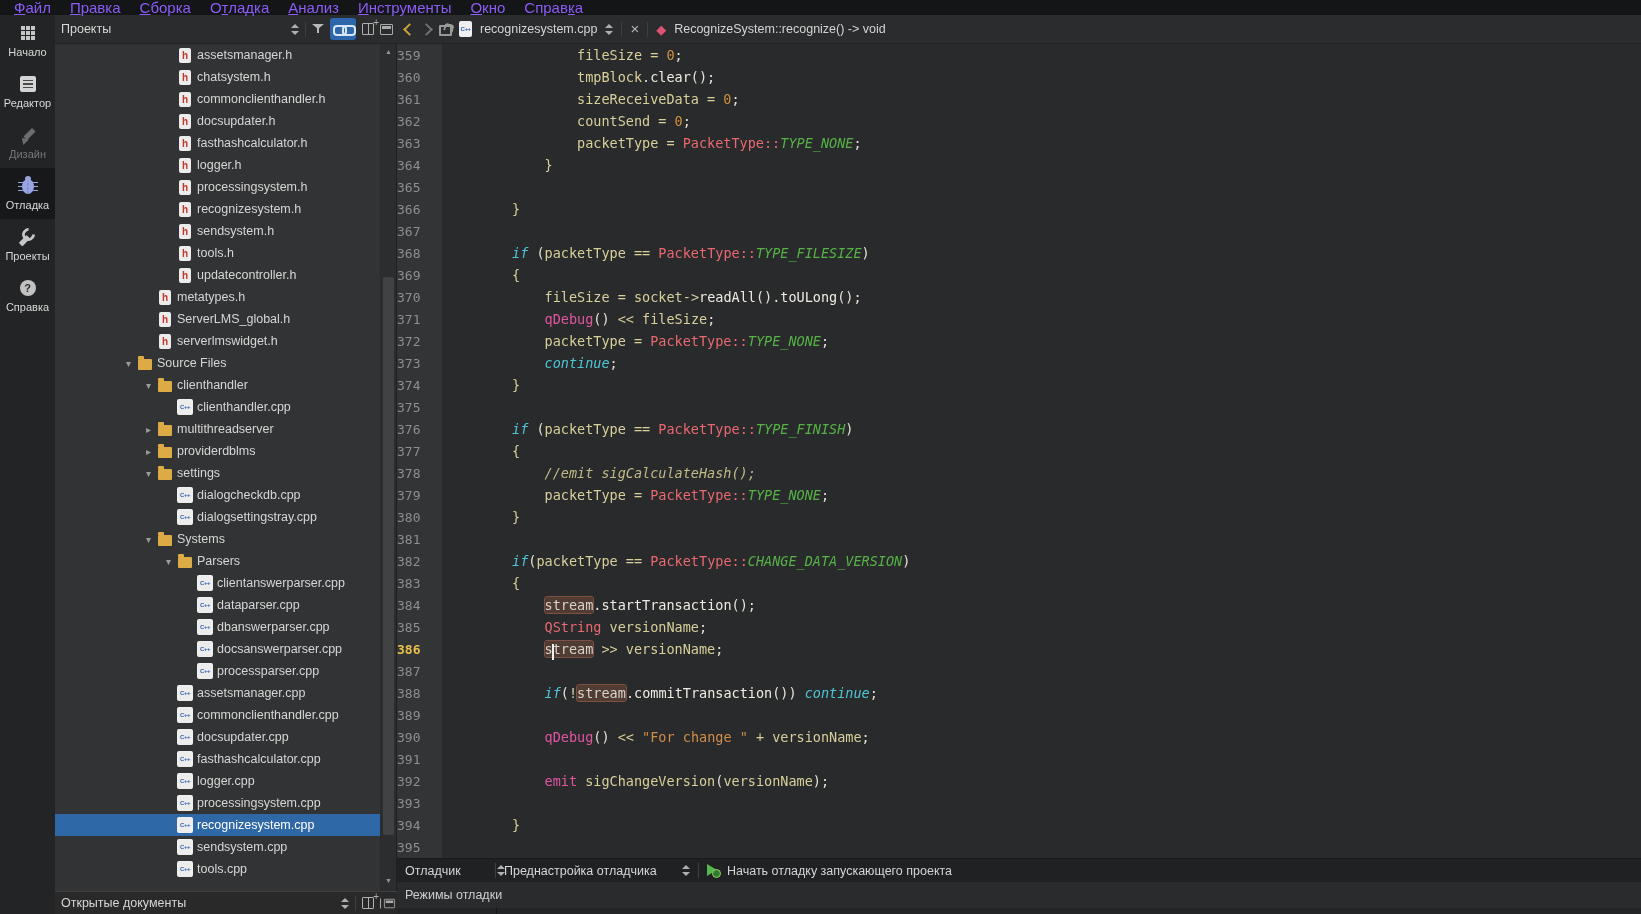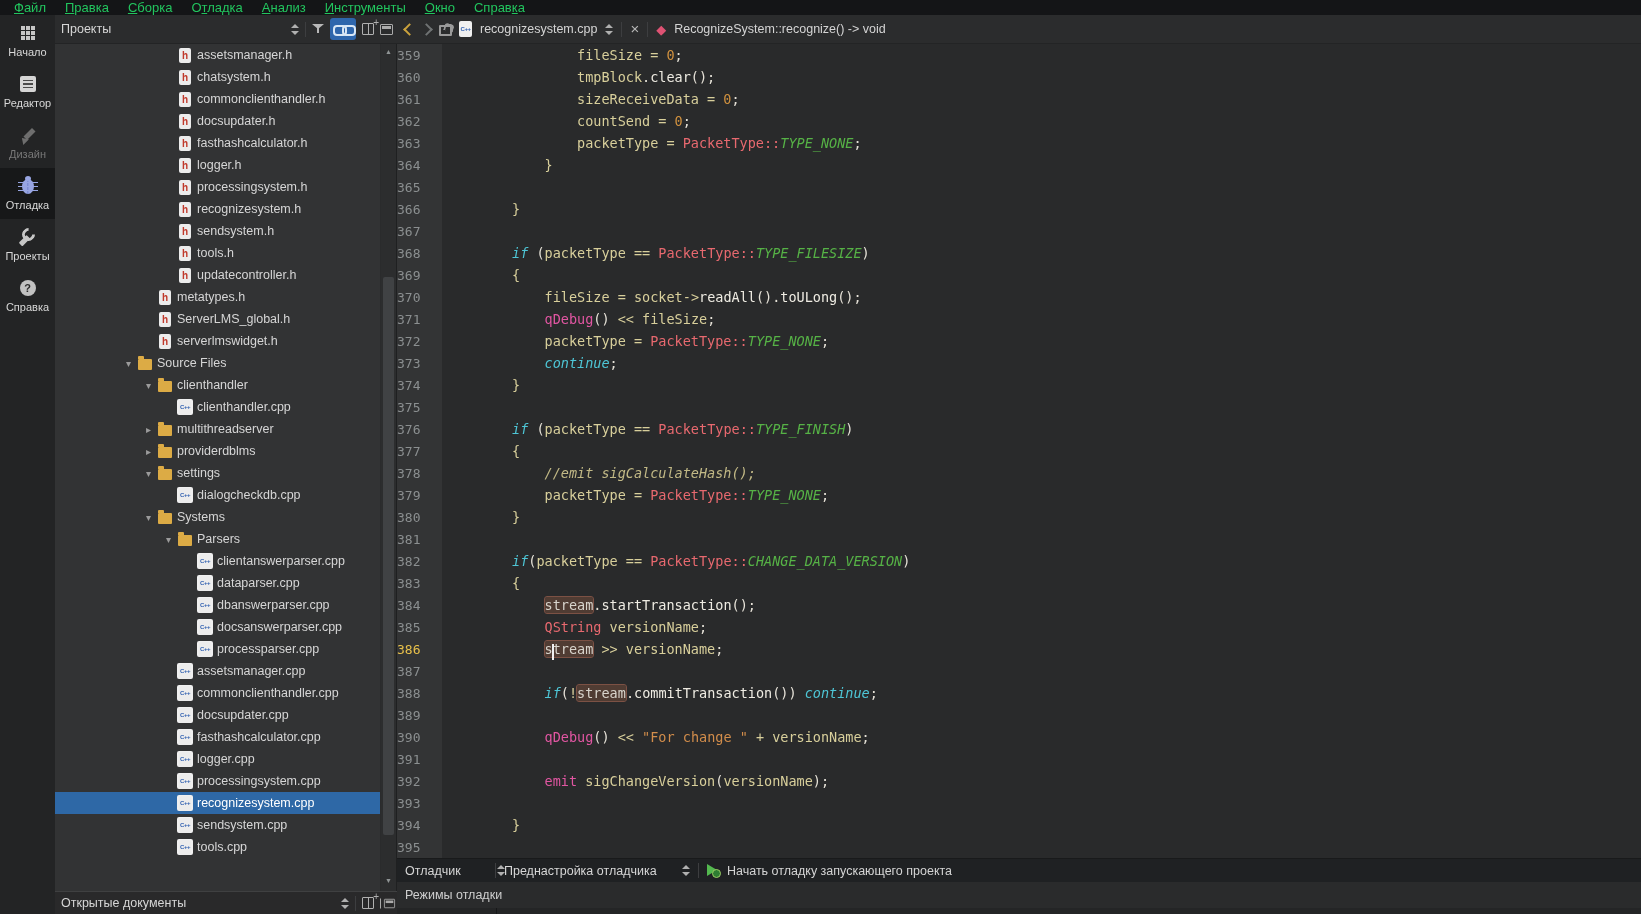--- a/index.html
+++ b/index.html
@@ -15,21 +15,21 @@
   }
   *{margin:0;padding:0;box-sizing:border-box}
   body{width:1641px;height:914px;overflow:hidden;background:var(--editor-bg);
        font-family:"Liberation Sans",sans-serif;color:#d6d6d6;}
   .abs{position:absolute}
   .app{position:relative;width:1641px;height:914px}
 
   
   .menubar{left:0;top:0;width:1641px;height:15px;background:var(--menu-bg);
     display:flex;align-items:center;padding-left:5px;gap:0;z-index:5}
-  .menu-item{font-size:13px;line-height:15px;color:#22c55e;padding:0 10px 0 9px;white-space:nowrap;cursor:default}
+  .menu-item{font-size:15px;line-height:15px;color:#8b5cf6;padding:0 10px 0 9px;white-space:nowrap;cursor:default}
   .menu-item u{text-decoration:underline}
 
   
   .sidebar{left:0;top:15px;width:55px;height:899px;background:var(--side-bg)}
   .mode{width:55px;height:51px;display:flex;flex-direction:column;align-items:center;justify-content:center;gap:3px}
   .mode.active{background:var(--side-active)}
   .mode-label{font-size:11px;color:#d8d8d8;white-space:nowrap;display:flex;justify-content:center;width:55px;overflow:hidden}
   .mode.disabled .mode-label{color:#787878}
   .mode-iconbox{height:20px;display:flex;align-items:center;justify-content:center}
 
@@ -123,21 +123,21 @@
   [data-name="cpp-file-icon"]{width:13px;height:16px;background:#f0f0f0;border-radius:2px;display:flex;align-items:center;
     justify-content:center;font-size:6px;font-weight:bold;color:#2f5fb0;letter-spacing:-0.5px}
   [data-name="close-document-icon"]{font-size:15px;color:#b8b8b8;line-height:12px}
   [data-name="symbol-diamond-icon"]{color:var(--pink);font-size:13px}
 
   
   .gutter{left:397px;top:44px;width:68px;height:814px;background:var(--gutter-bg);overflow:hidden}
   .grow{height:22px;display:flex;align-items:center;position:relative;
     font-family:"DejaVu Sans Mono",monospace;font-size:13px}
   .gnum{flex:0 0 48px;text-align:left;color:var(--num)}
-  .gnum.cur{color:var(--num-cur);font-weight:normal}
+  .gnum.cur{color:var(--num-cur);font-weight:bold}
   .gfold{flex:0 0 20px;text-align:center;font-size:9px;color:#787c7d}
   .gvcs{position:absolute;left:49px;top:2px;width:3px;height:18px;background:var(--vcs-green)}
   .code{left:442px;top:44px;width:1176px;height:814px;background:var(--editor-bg);overflow:hidden;padding-left:5px}
   .cl{height:22px;line-height:22px;white-space:pre;font-family:"DejaVu Sans Mono",monospace;font-size:13.5px;color:var(--c-pl)}
   .tk-pl{color:var(--c-pl)} .tk-va{color:var(--c-var)} .tk-fn{color:var(--c-fn)}
   .tk-ty{color:var(--c-ty)} .tk-kw{color:var(--c-kw);font-style:italic} .tk-mk{color:var(--c-mk)}
   .tk-en{color:var(--c-en);font-style:italic} .tk-cm{color:var(--c-cm);font-style:italic}
   .tk-st{color:var(--c-st)} .tk-nu{color:var(--c-nu)} .tk-op{color:var(--c-op)}
   .tk-hl,.tk-hlc{color:#d8d4cc;background:#503c33;outline:1px solid #7c5144;border-radius:2px;position:relative}
   .caret{position:absolute;left:7.8px;top:3px;width:1.5px;height:16px;background:#f0f0f0}
@@ -387,20 +387,28 @@
       </div>
       <div class="trow" data-name="tree-row">
         <div style="flex: 0 0 105px;"></div>
         <div class="tarrow" data-name="arrow-spacer"></div>
         <div class="ticon" data-name="cpp-file-icon">
           <div class="ic-file cpp">C++</div>
         </div>
         <div class="tlabel" data-name="tree-item-label">dialogcheckdb.cpp</div>
       </div>
       <div class="trow" data-name="tree-row">
+        <div style="flex: 0 0 105px;"></div>
+        <div class="tarrow" data-name="arrow-spacer"></div>
+        <div class="ticon" data-name="cpp-file-icon">
+          <div class="ic-file cpp">C++</div>
+        </div>
+        <div class="tlabel" data-name="tree-item-label">dialogsettingstray.cpp</div>
+      </div>
+      <div class="trow" data-name="tree-row">
         <div style="flex: 0 0 85px;"></div>
         <div class="tarrow" data-name="expanded-arrow-icon">▾</div>
         <div class="ticon" data-name="folder-icon">
           <div class="ic-folder"></div>
         </div>
         <div class="tlabel" data-name="tree-item-label">Systems</div>
       </div>
       <div class="trow" data-name="tree-row">
         <div style="flex: 0 0 105px;"></div>
         <div class="tarrow" data-name="expanded-arrow-icon">▾</div>

